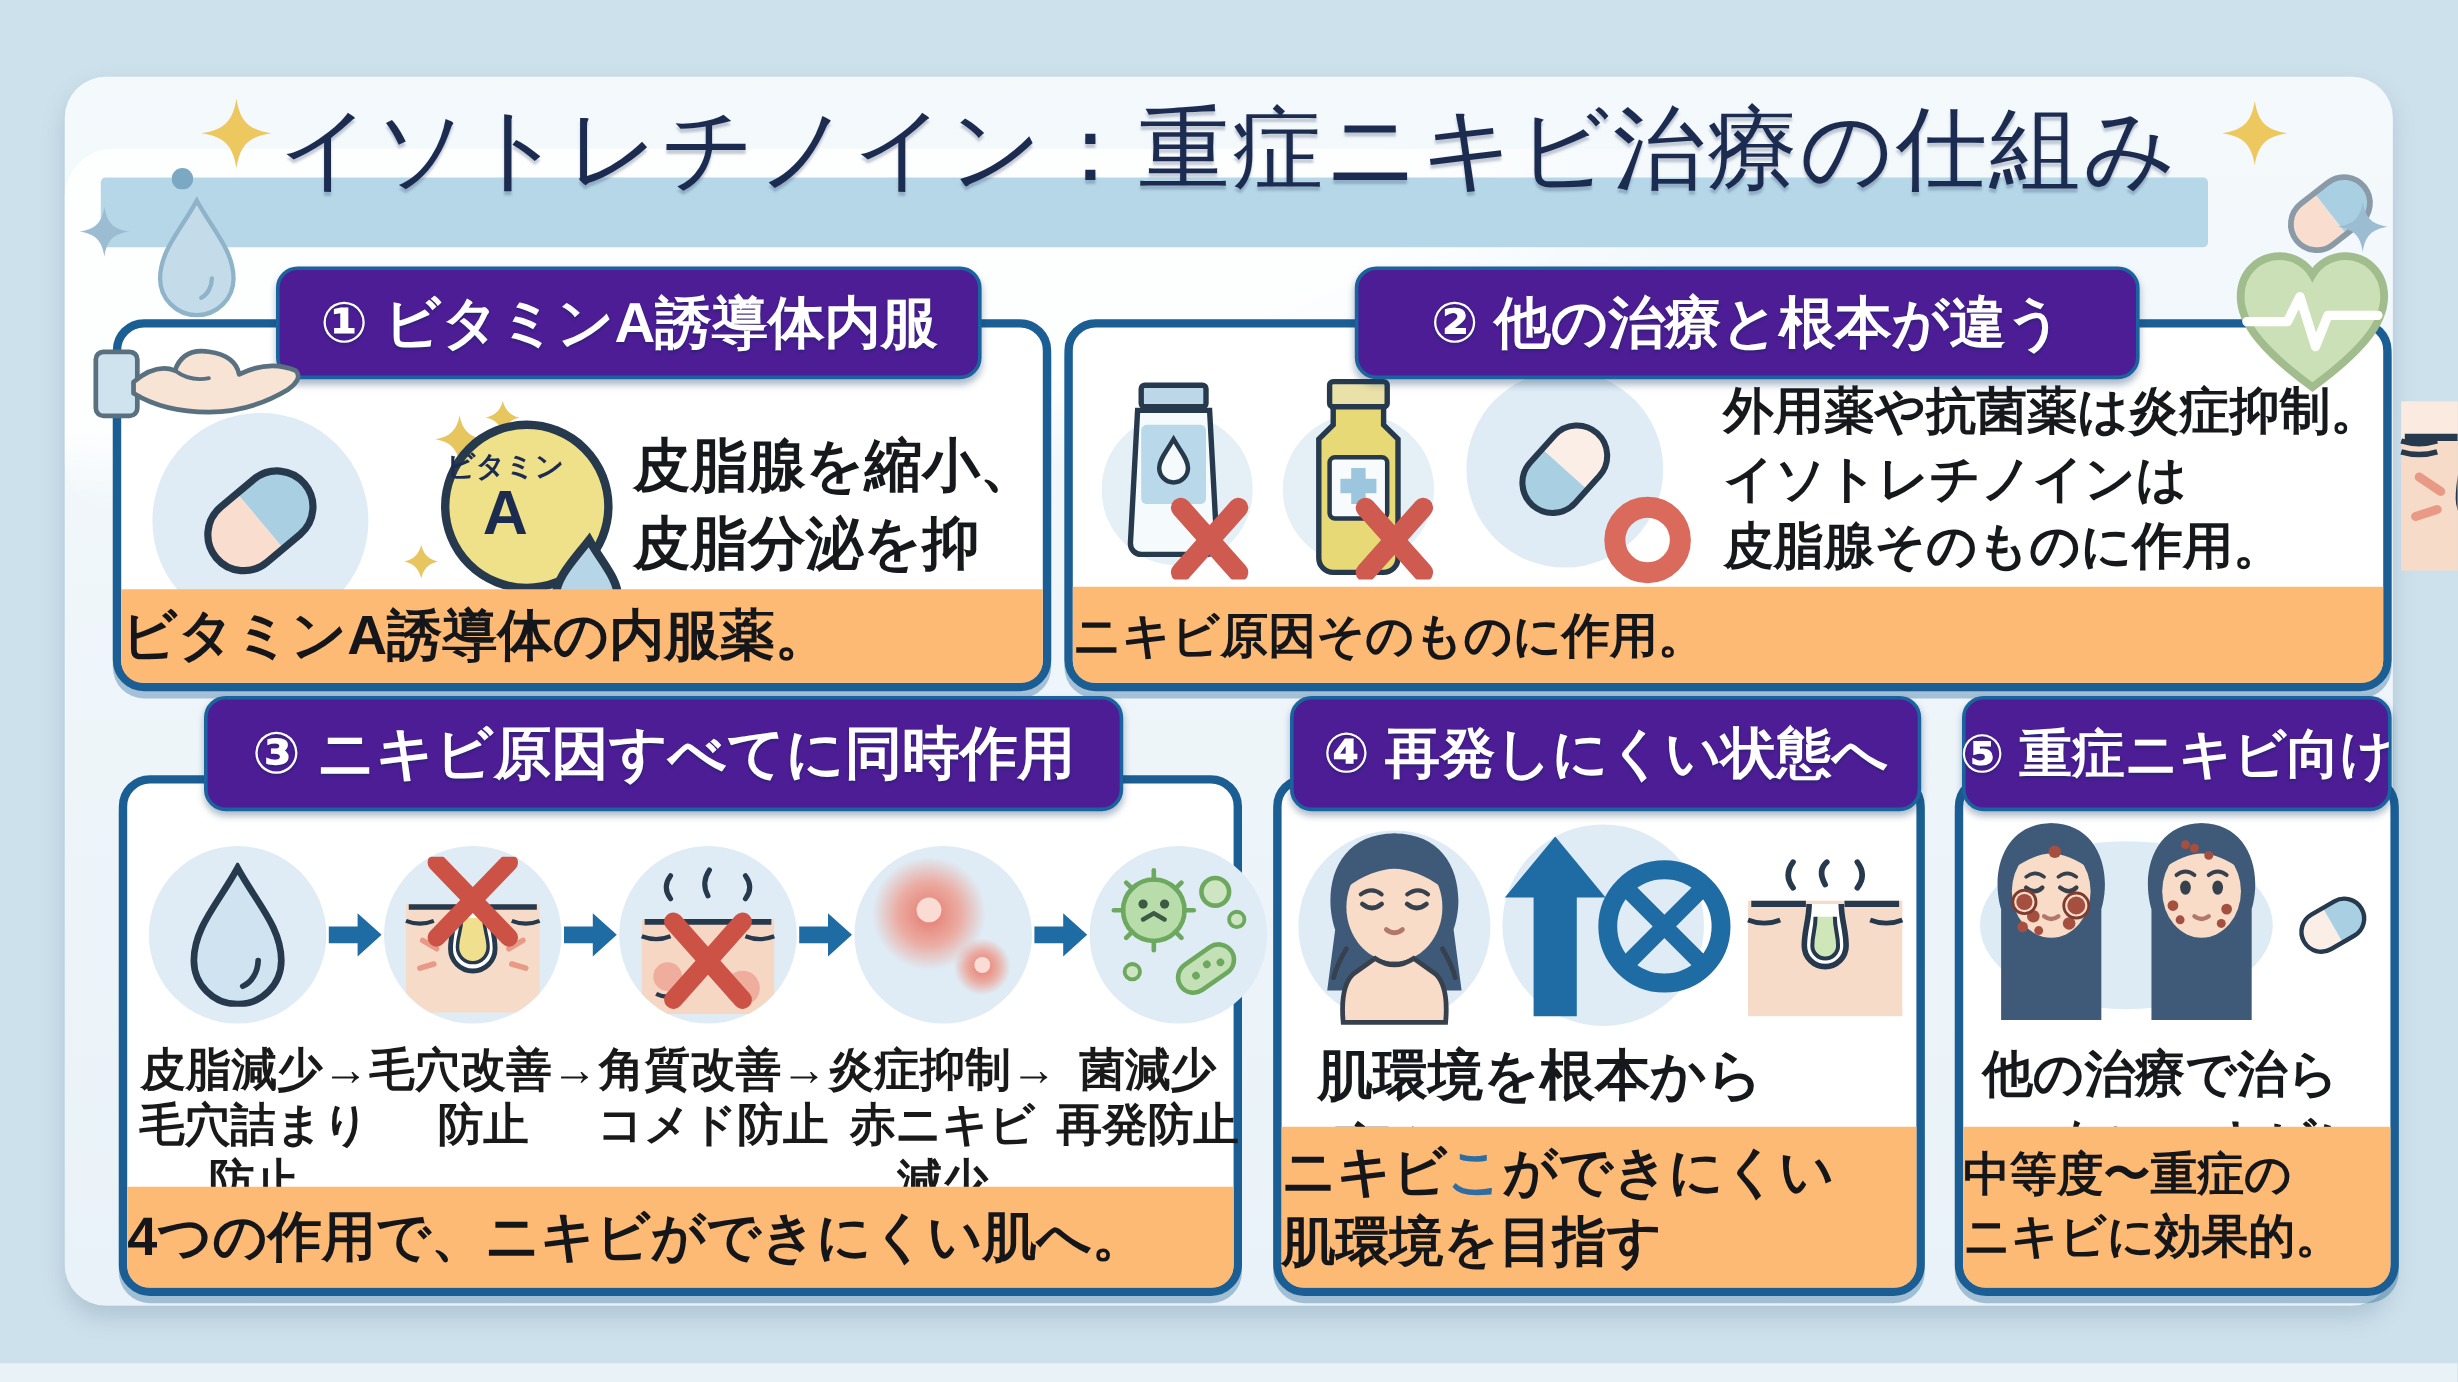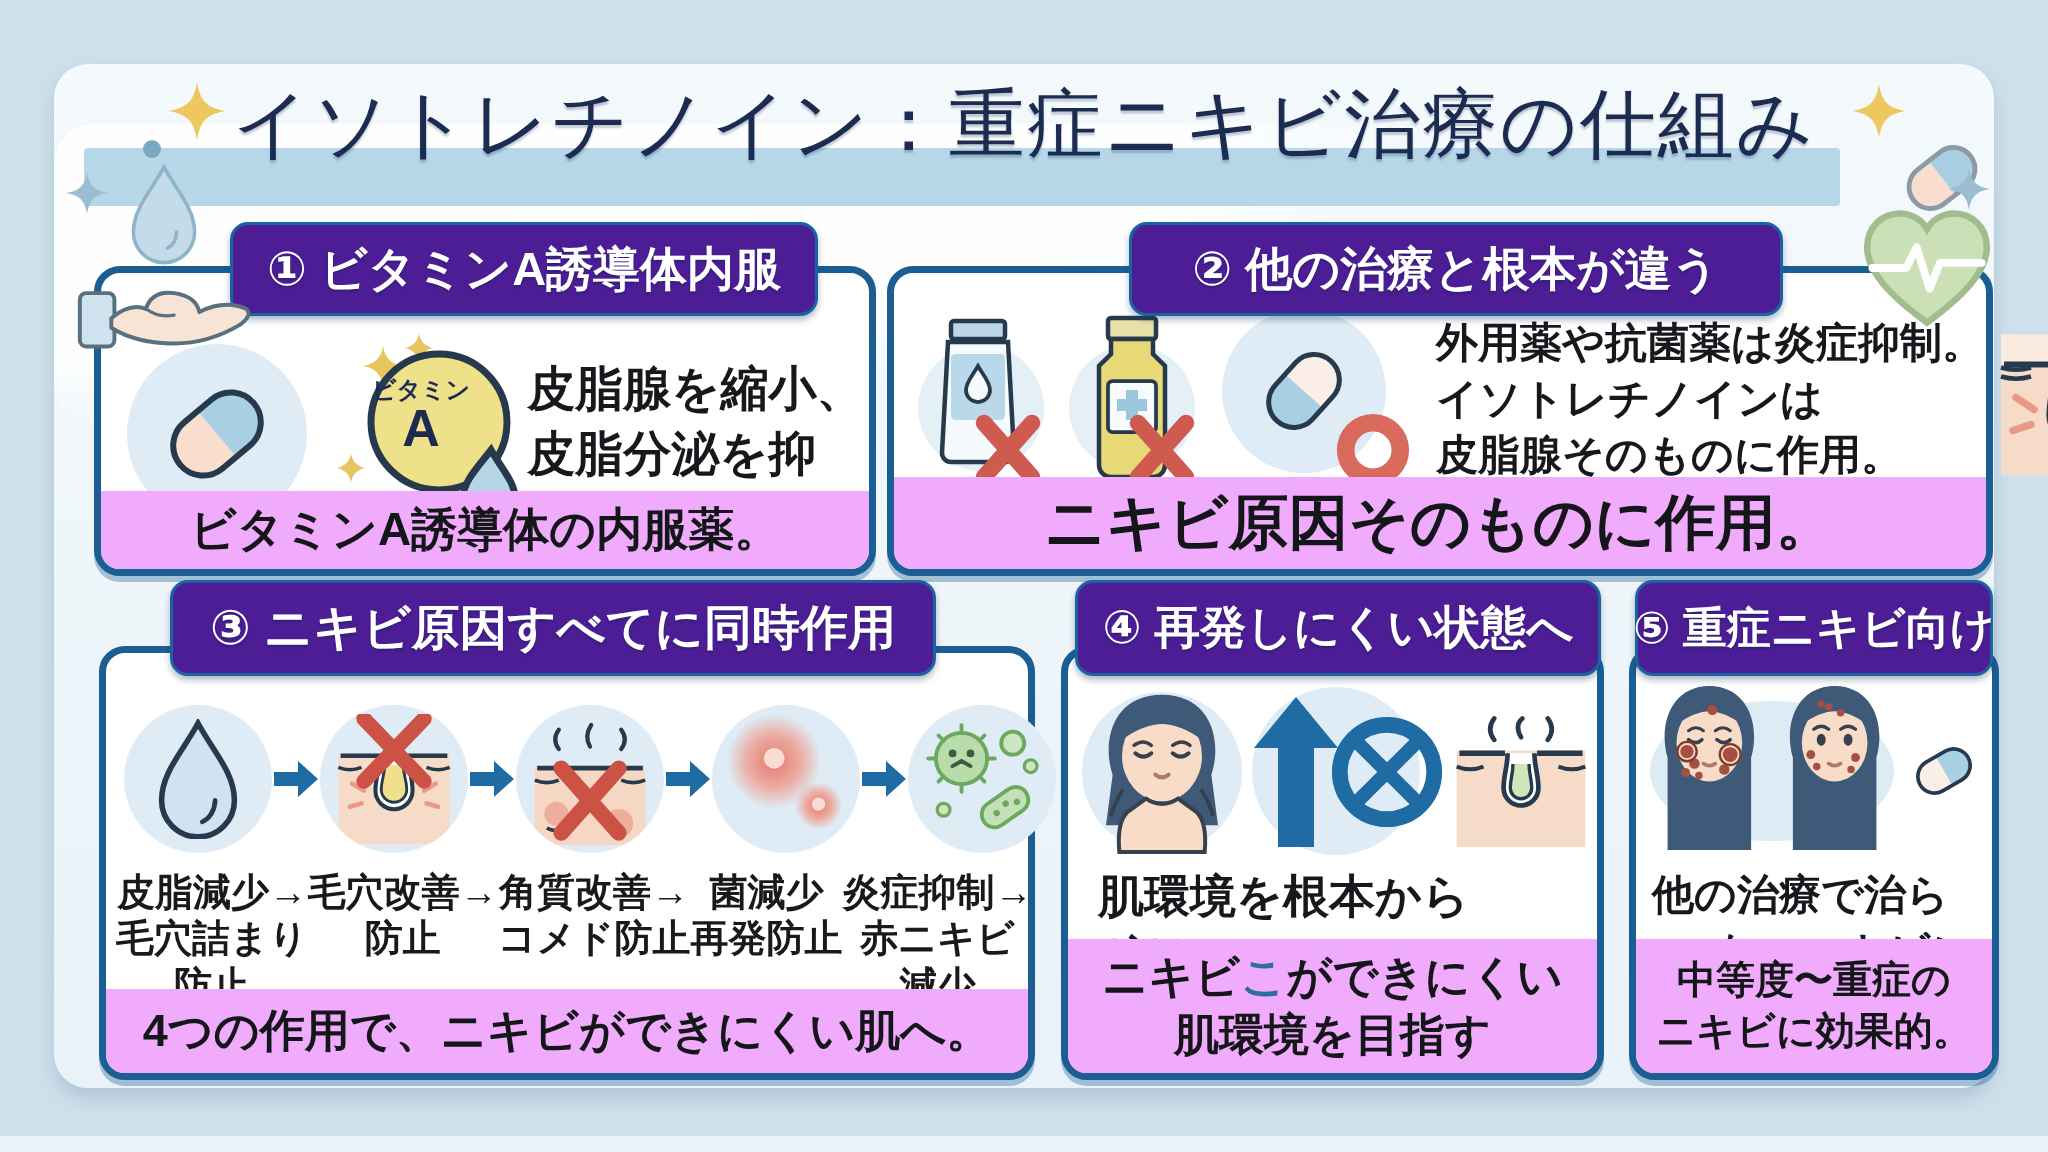--- a/index.html
+++ b/index.html
@@ -34,22 +34,22 @@
     position:absolute;background:#ffffff;border:7px solid #1b5e93;border-radius:26px;
     box-shadow:0 6px 0 rgba(27,94,147,.35);
   }
   .pill{
     position:absolute;z-index:3;background:#4c1d95;border:3px solid #1b639e;border-radius:18px;
     color:#fff;font-weight:900;display:flex;align-items:center;justify-content:center;
     box-shadow:0 4px 6px rgba(20,60,100,.35);white-space:nowrap;
     text-shadow:0 2px 2px rgba(10,40,70,.4);
   }
   .foot{
-    position:absolute;left:0;right:0;bottom:0;background:#f0abfc;
-    border-radius:0 0 18px 18px;display:flex;flex-direction:column;align-items:center;justify-content:center;
+    position:absolute;left:0;right:0;bottom:0;background:#fdba74;
+    border-radius:0 0 18px 18px;display:flex;flex-direction:column;align-items:flex-start;justify-content:center;
     font-weight:900;color:#15161a;text-align:center;
   }
   .iconcircle{background:#dfecf5;border-radius:50%;display:flex;align-items:center;justify-content:center;flex:none;}
   .bodytext{font-weight:900;color:#17181c;}
   .row{display:flex;align-items:center;}
   svg{display:block;}
   .blue-ko{color:#2e6da4;}
   .steps-icons{position:absolute;left:18px;top:52px;width:886px;display:flex;align-items:center;justify-content:space-between;}
   .steps-labels{position:absolute;left:10px;top:216px;width:902px;display:flex;}
   .step-col{flex:1;text-align:center;font-weight:900;font-size:38px;line-height:1.22;white-space:nowrap;}
@@ -190,21 +190,21 @@
       <path d="M38 30c0 14-4 20-4 34a16 16 0 0 0 32 0c0-14-4-20-4-34" fill="#fff" stroke="#26394d" stroke-width="3.5"></path>
       <path d="M42 40c0 10-3 14-3 24a11 11 0 0 0 22 0c0-10-3-14-3-24" fill="#f0df8d" stroke="#26394d" stroke-width="2.5"></path>
       <g stroke="#e89a86" stroke-width="5" stroke-linecap="round">
           <path d="M12 52l12 8"></path>
           <path d="M10 74l12-4"></path>
           <path d="M88 52l-12 8"></path>
           <path d="M90 74l-12-4"></path>
         </g>
     </svg>
   </div>
-  <div class="foot" style="height:92px;font-size:60px;">
+  <div class="foot" style="height:80px;font-size:40px;">
     <div>ニキビ原因そのものに作用。</div>
   </div>
 </div>
 
 <div class="pill" style="left:170px;top:580px;width:760px;height:90px;font-size:48px;">
   <span>③ ニキビ原因すべてに同時作用</span>
 </div>
 <div class="sec" style="left:99px;top:646px;width:922px;height:420px;">
   <div class="steps-icons">
     <div class="iconcircle" style="width:148px;height:148px;">
@@ -313,28 +313,28 @@
       <div>毛穴改善→</div>
       <div>防止</div>
       <div></div>
     </div>
     <div class="step-col">
       <div>角質改善→</div>
       <div>コメド防止</div>
       <div></div>
     </div>
     <div class="step-col">
+      <div>炎症抑制→</div>
+      <div>赤ニキビ</div>
+      <div>減少</div>
+    </div>
+    <div class="step-col">
       <div>菌減少</div>
       <div>再発防止</div>
       <div></div>
-    </div>
-    <div class="step-col">
-      <div>炎症抑制→</div>
-      <div>赤ニキビ</div>
-      <div>減少</div>
     </div>
   </div>
   <div class="foot" style="height:84px;font-size:45px;">
     <div>4つの作用で、ニキビができにくい肌へ。</div>
   </div>
 </div>
 
 <div class="pill" style="left:1075px;top:580px;width:520px;height:90px;font-size:46px;">
   <span>④ 再発しにくい状態へ</span>
 </div>

